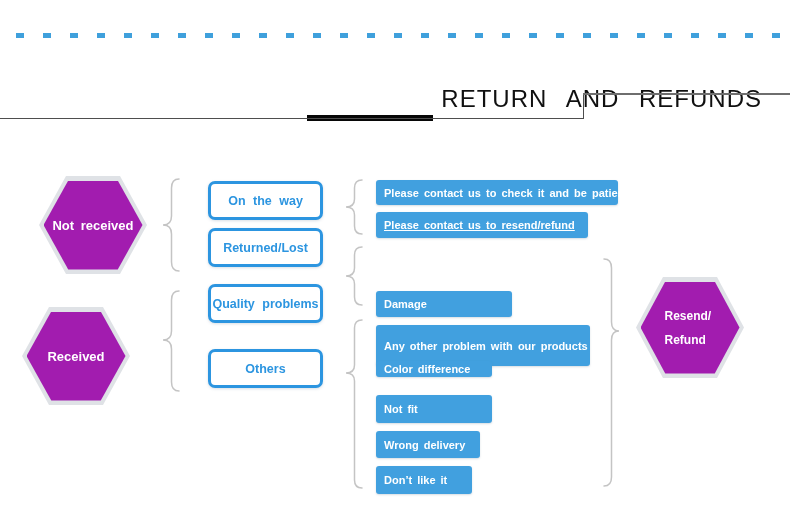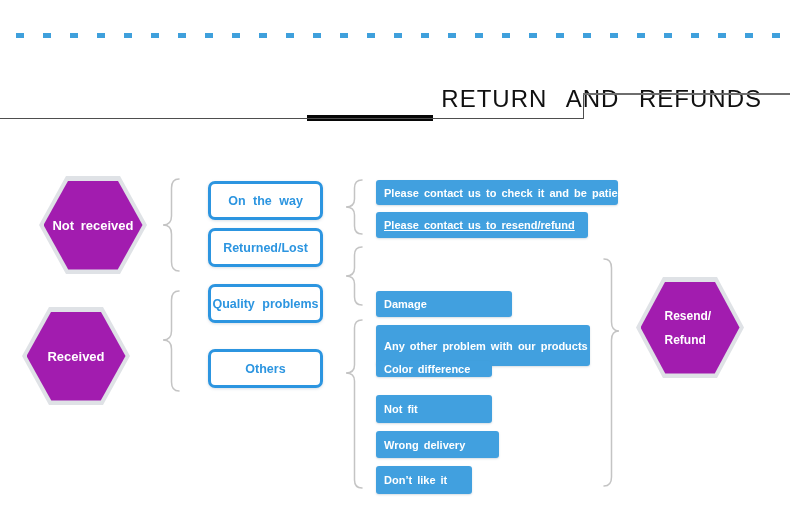--- a/index.html
+++ b/index.html
@@ -60,21 +60,21 @@
     display:flex; align-items:center; padding-left:8px; white-space:nowrap; word-spacing:2px;
     box-shadow:0 1px 2px rgba(120,140,160,.3);
   }
   .fb1 { top:180px; width:242px; height:25px; }
   .fb2 { top:212px; width:212px; height:26px;text-decoration:underline; }
   .fb3 { top:256px; width:116px; height:27px; }
   .fb4 { top:291px; width:136px; height:26px; }
   .fb5 { top:325px; width:214px; height:41px; }
   .fb6 { top:361px; width:116px; height:16px; }
   .fb7 { top:395px; width:116px; height:28px; }
-  .fb8 { top:431px; width:123px; height:27px; }
+  .fb8 { top:431px; width:104px; height:27px; }
   .fb9 { top:466px; width:96px; height:28px; }
 
   
   .braces { position:absolute; left:0; top:0; width:790px; height:528px; pointer-events:none; }
   .braces path { fill:none; stroke:#c4c4c4; stroke-width:1.5; stroke-linecap:round; }
 </style>
 </head>
 <body>
 
 <div class="canvas">

